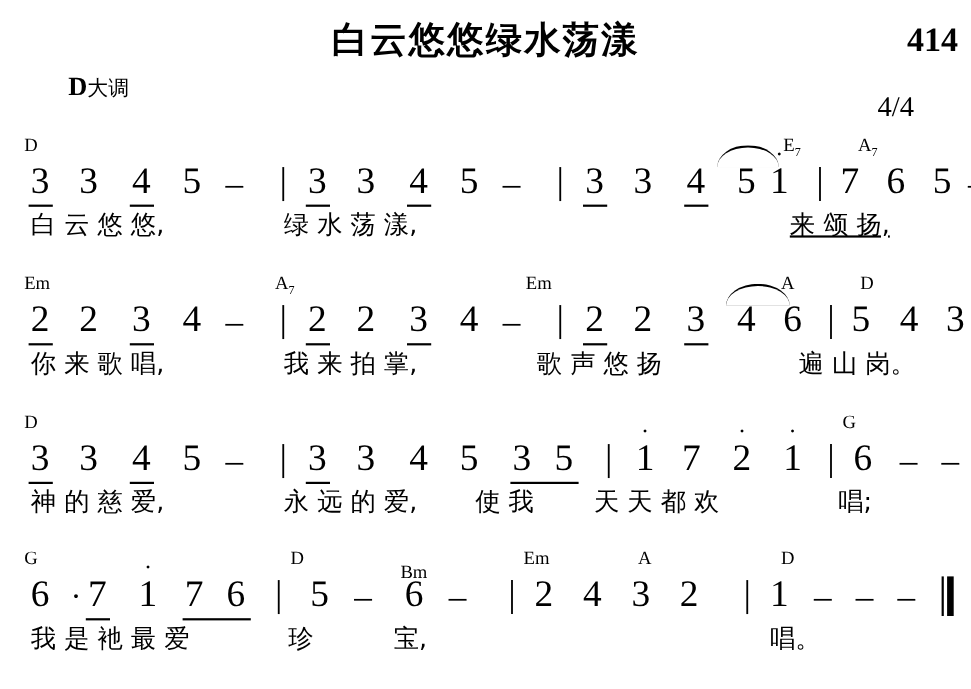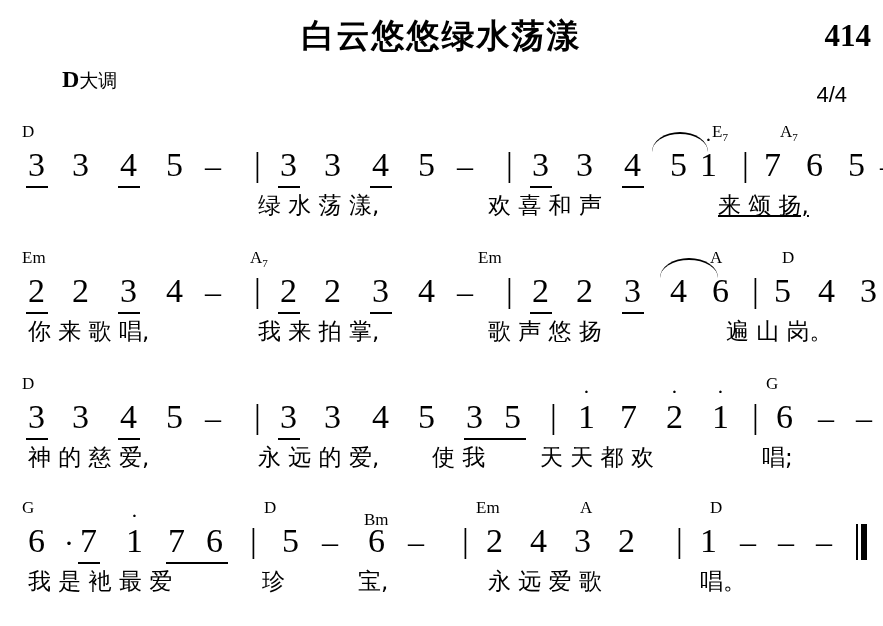--- a/index.html
+++ b/index.html
@@ -52,23 +52,23 @@
     font-weight: bold;
     font-size: 24px;
   }
   .key-sig .kcn {
     font-family: "DejaVu Sans", sans-serif;
     font-size: 19px;
   }
   .time-sig {
     position: absolute;
     top: 82px;
-    right: 36px;
-    font-size: 22px;
-    font-family: Liberation Sans, sans-serif;
+    right: 52px;
+    font-size: 26px;
+    font-family: Liberation Serif, serif;
   }
 
   
   .system {
     position: absolute;
     left: 0;
     width: 883px;
   }
   .chords {
     position: relative;
@@ -208,22 +208,22 @@
       <span class="note" style="left:700px;">1<span class="dotover">·</span></span>
       <span class="note bar" style="left:742px;">|</span>
 
       <span class="note" style="left:764px;">7</span>
       <span class="note" style="left:806px;">6</span>
       <span class="note" style="left:848px;">5</span>
       <span class="dash" style="left:880px;">–</span>
 
     </div>
     <div class="lyrics">
+      <span class="lyr" style="left:28px;">白 云 悠 悠,</span>
       <span class="lyr" style="left:258px;">绿 水 荡 漾,</span>
-      <span class="lyr" style="left:488px;">欢 喜 和 声</span>
       <span class="lyr" style="left:718px;text-decoration:underline;">来 颂 扬,</span>
     </div>
   </div>
 
   <div class="system" style="top:248px;">
     <div class="chords">
       <span class="chord" style="left:22px;">Em</span>
       <span class="chord" style="left:250px;">A<sub>7</sub></span>
       <span class="chord" style="left:478px;">Em</span>
       <span class="chord" style="left:710px;">A</span>
@@ -355,18 +355,17 @@
 
       <span class="endbar" style="left:856px;">
         <i style="left:0;width:2px;"></i>
         <i style="left:5px;width:6px;"></i>
       </span>
     </div>
     <div class="lyrics">
       <span class="lyr" style="left:28px;">我 是 衪 最 爱</span>
       <span class="lyr" style="left:262px;">珍</span>
       <span class="lyr" style="left:358px;">宝,</span>
-      <span class="lyr" style="left:488px;">永 远 爱 歌</span>
       <span class="lyr" style="left:700px;">唱。</span>
     </div>
   </div>
 
 </div>
 
 </body></html>

